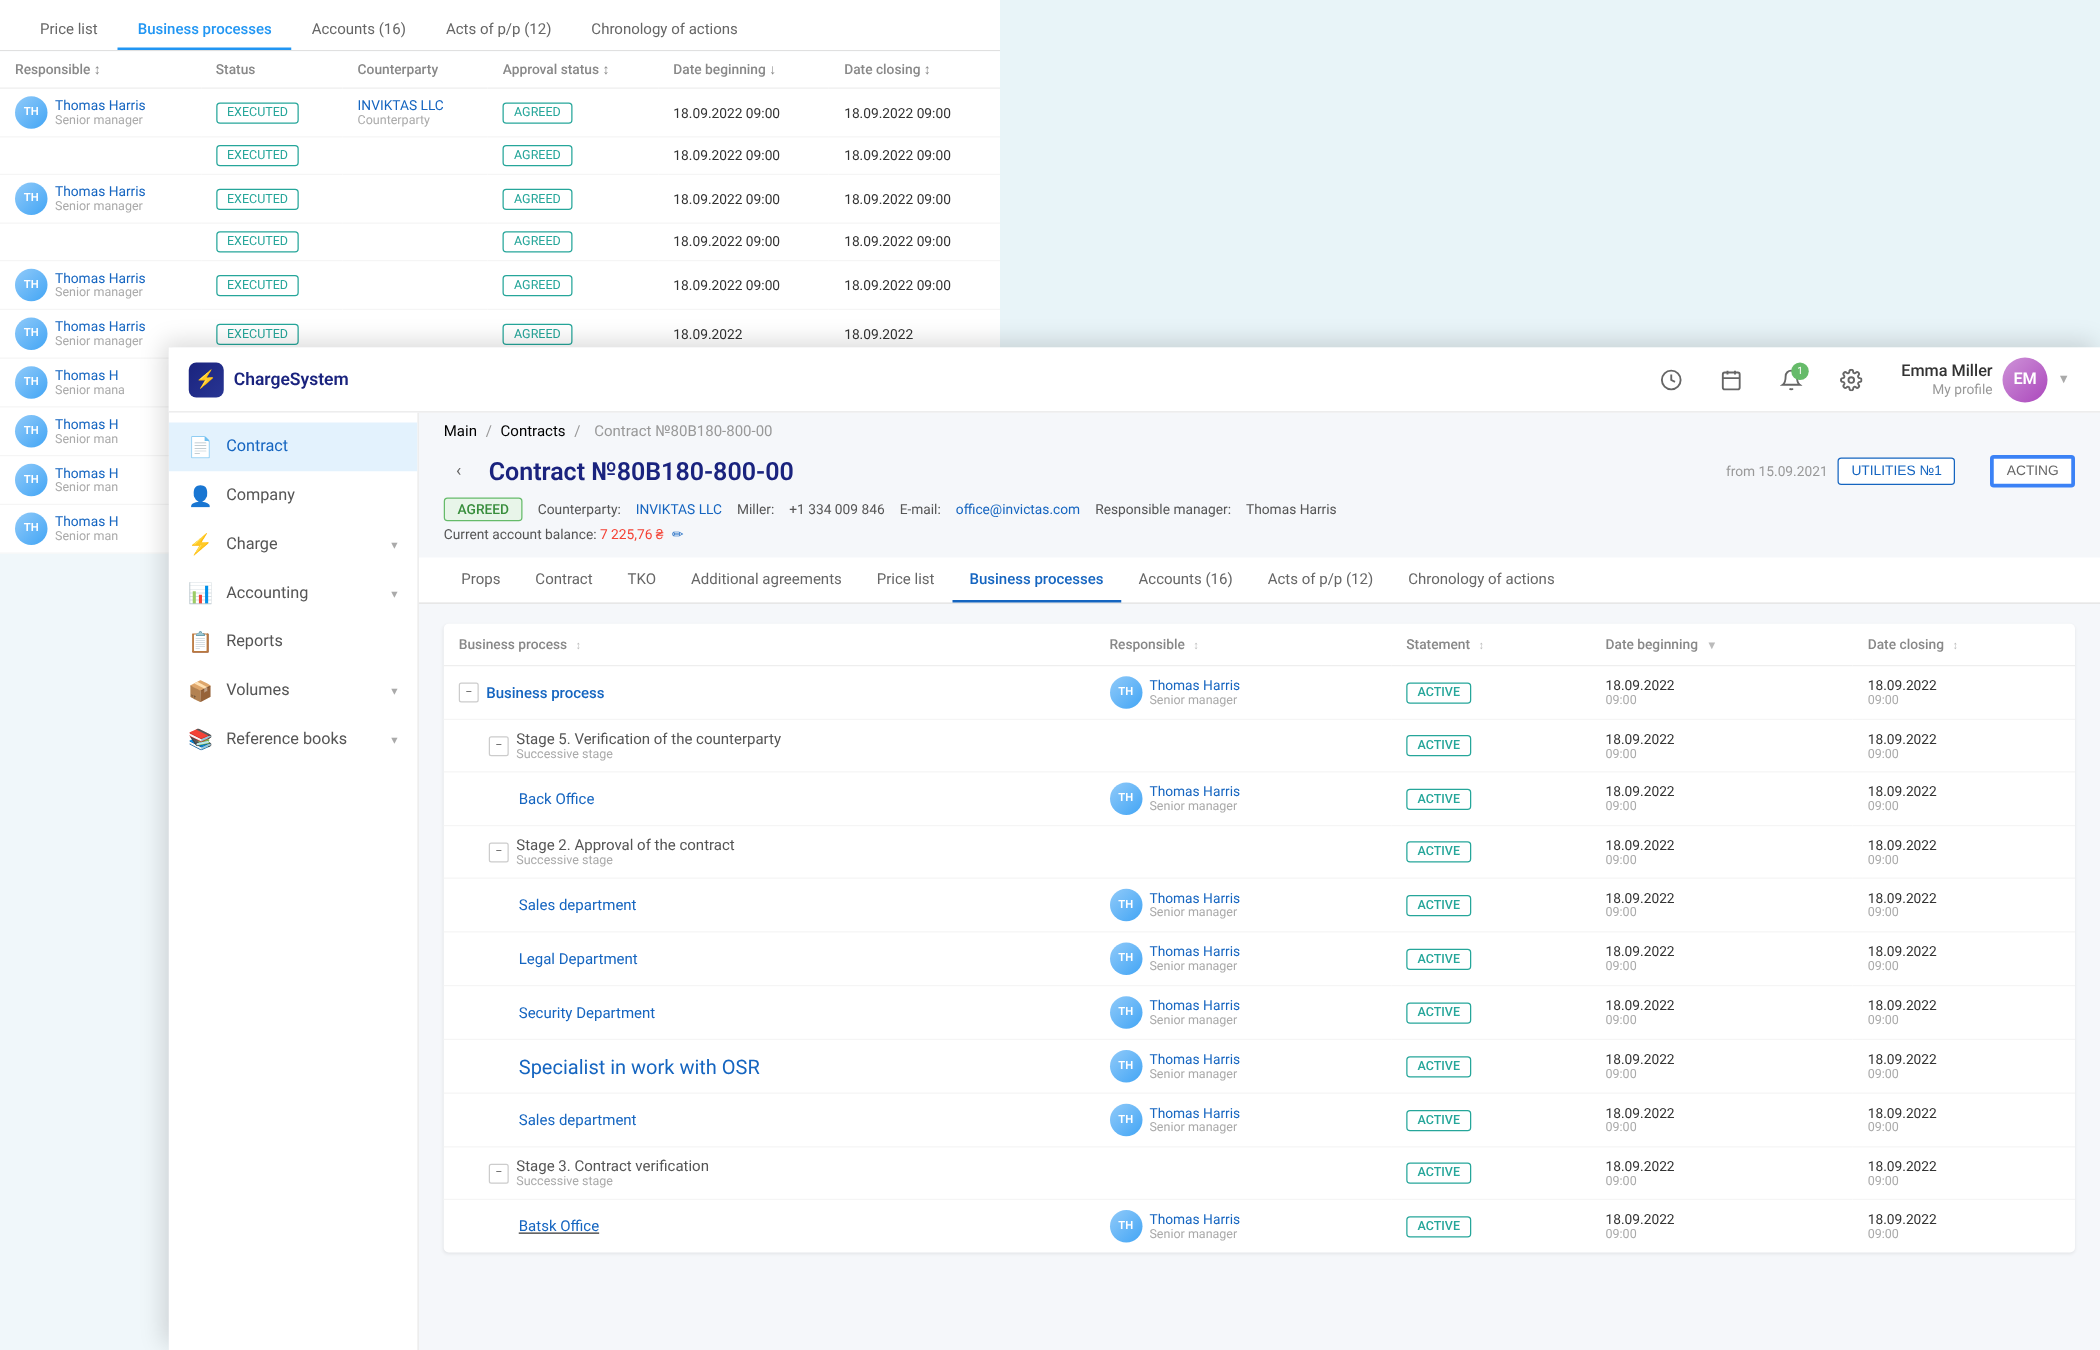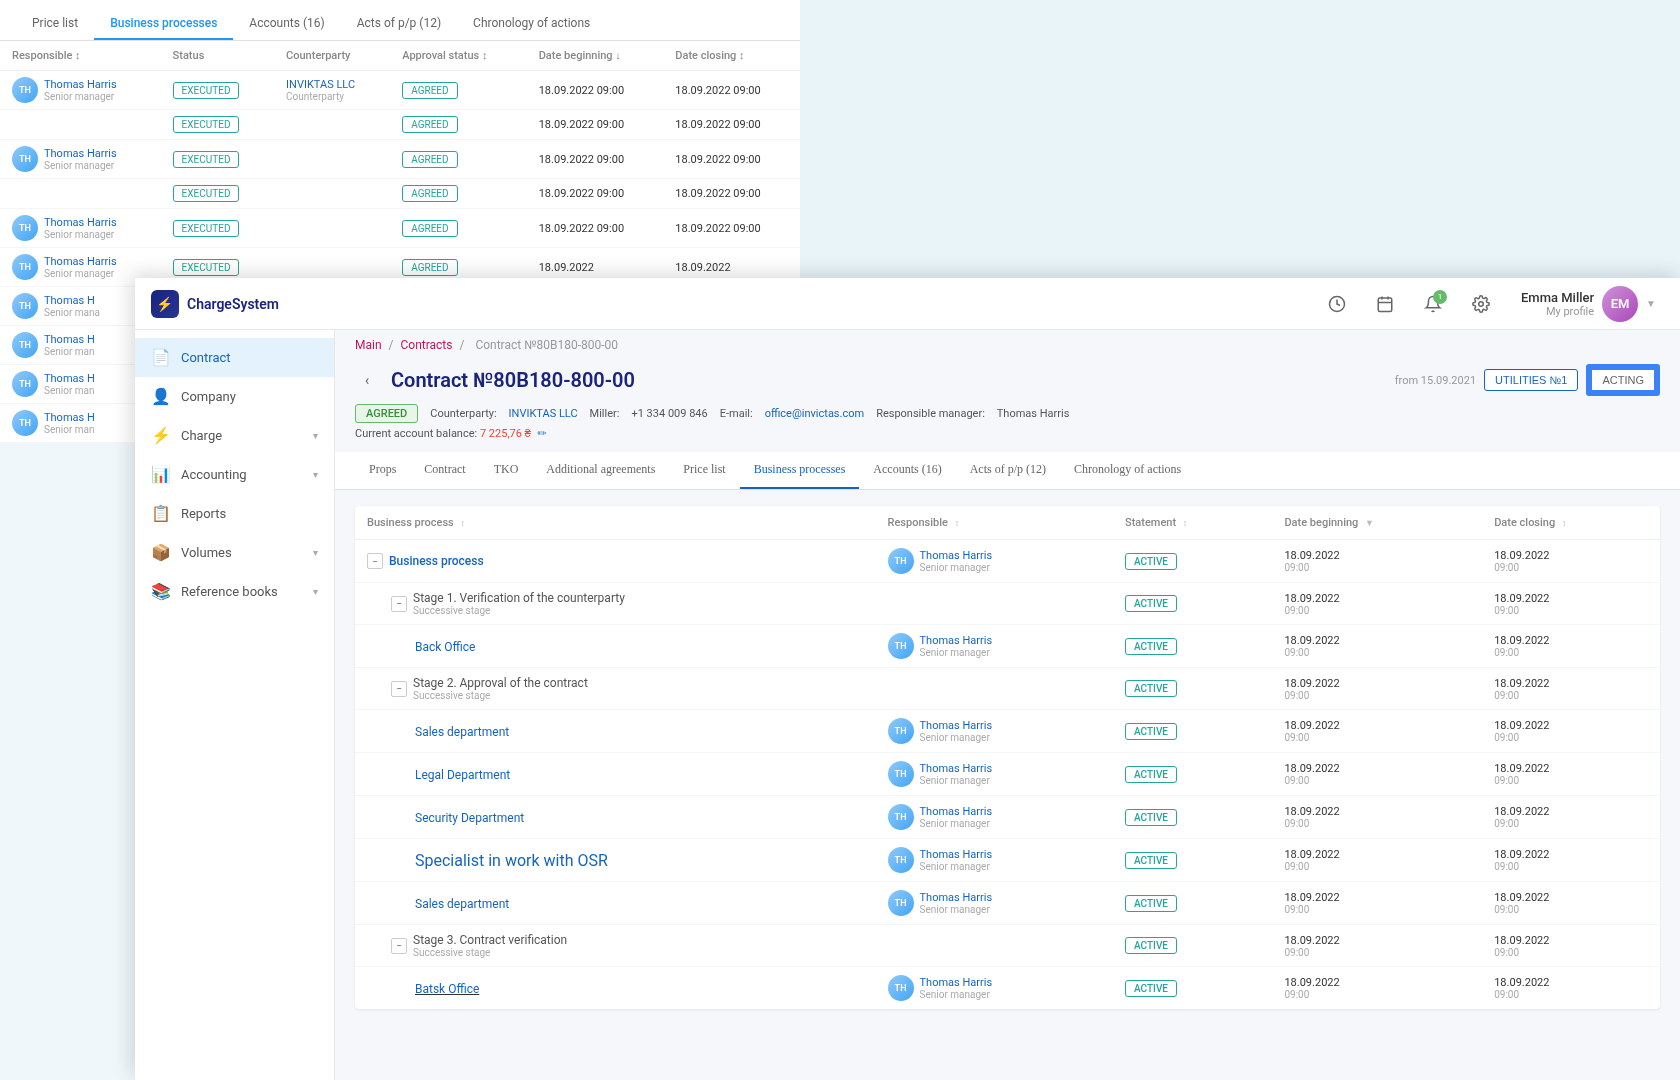--- a/index.html
+++ b/index.html
@@ -232,21 +232,21 @@
     }
 
     
     .breadcrumb {
       padding: 8px 20px;
       font-size: 12px;
       color: #999;
       flex-shrink: 0;
     }
 
-    .breadcrumb a { color: #be185d; text-decoration: none; text-align: right; }
+    .breadcrumb a { color: #000000; text-decoration: none; text-align: right; }
     .breadcrumb span { margin: 0 4px; }
 
     
     .contract-header {
       padding: 4px 20px 12px;
       background: #f5f7fa;
       flex-shrink: 0;
     }
 
     .contract-title-row {
@@ -293,25 +293,26 @@
       border: 1px solid #1565c0;
       color: #1565c0;
       border-radius: 3px;
       font-size: 11px;
       cursor: pointer;
     }
 
     .btn-acting {
       padding: 4px 10px;
       background: #fff;
-      border: 6px solid #3b82f6;
+      border: 3px solid #3b82f6;
       color: #666;
       border-radius: 3px;
       font-size: 11px;
       cursor: pointer;
+      margin-left: 20px;
     }
 
     .contract-meta {
       display: flex;
       align-items: center;
       gap: 12px;
       font-size: 11px;
       margin-bottom: 4px;
     }
 
@@ -336,21 +337,20 @@
 
     .balance-value { color: #f44336; }
 
     
     .content-tabs {
       display: flex;
       background: #fff;
       border-bottom: 1px solid #e0e0e0;
       padding: 0 20px;
       flex-shrink: 0;
-      font-family: Liberation Serif, serif;
     }
 
     .content-tab {
       padding: 10px 14px;
       font-size: 12px;
       color: #666;
       cursor: pointer;
       border-bottom: 2px solid transparent;
       white-space: nowrap;
     }
@@ -850,21 +850,21 @@
     <td>
       <div class="date-val">18.09.2022</div>
       <div class="date-time">09:00</div>
     </td>
   </tr>
               <tr>
     <td style="padding-left:36px;">
       <div style="display:flex;align-items:center;">
         <span style="display:inline-flex;align-items:center;justify-content:center;width:16px;height:16px;border:1px solid #ccc;border-radius:2px;background:#fff;color:#666;font-size:10px;cursor:pointer;margin-right:6px;">−</span>
         <div>
-          <div style="color:#555;font-size:12px;">Stage 1. Verification of the counterparty</div>
+          <div style="color:#555;font-size:12px;">Stage 5. Verification of the counterparty</div>
           <div style="color:#aaa;font-size:10px;">Successive stage</div>
         </div>
       </div>
     </td>
     <td></td>
     <td><span class="active-badge">ACTIVE</span></td>
     <td>
       <div class="date-val">18.09.2022</div>
       <div class="date-time">09:00</div>
     </td>

